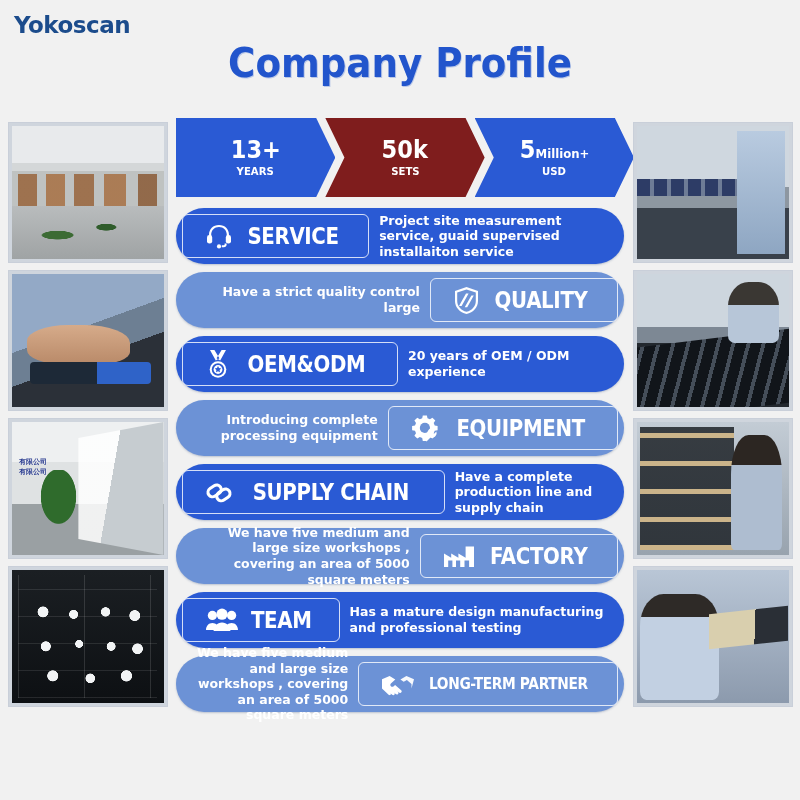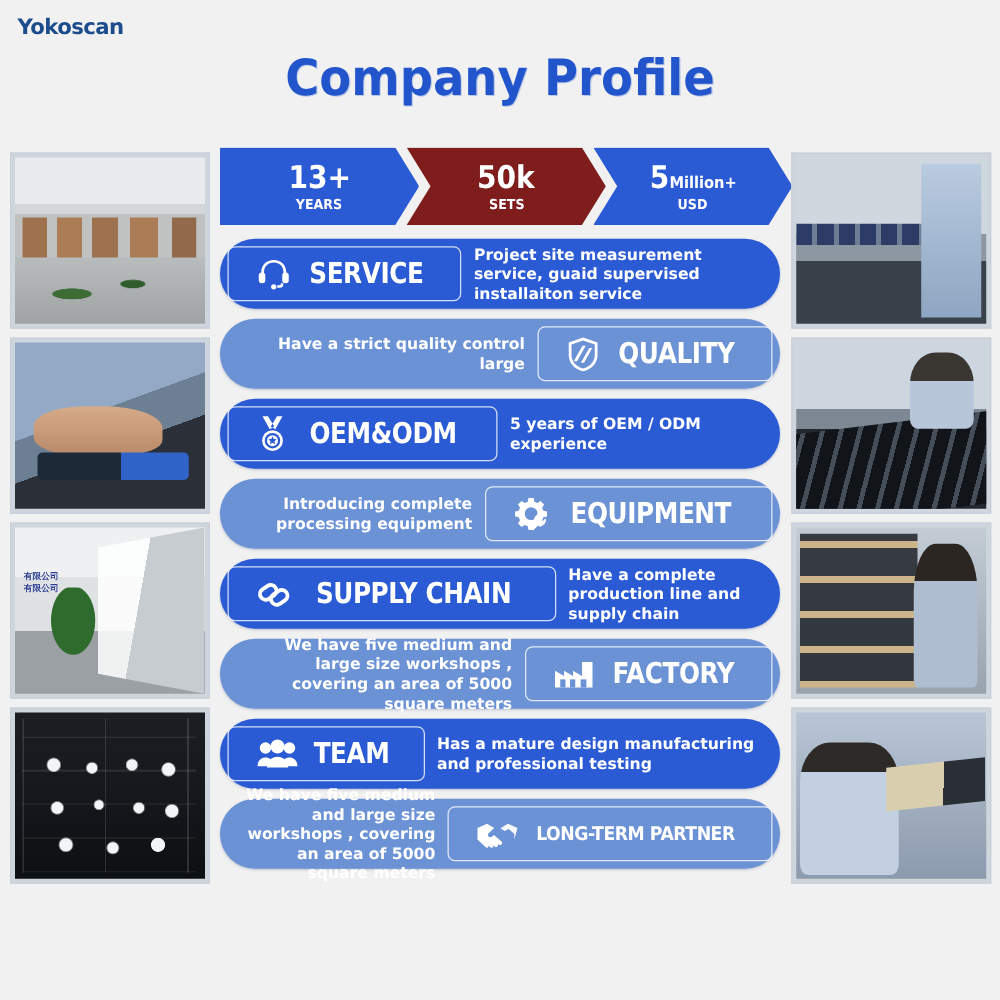--- a/index.html
+++ b/index.html
@@ -8,21 +8,21 @@
     background: #f1f1f1;
     font-family: "Liberation Sans", sans-serif;
     overflow: hidden;
     position: relative;
   }
 
   
   .logo {
     position: absolute; left: 14px; top: 12px;
     font-family: "DejaVu Sans", sans-serif;
-    font-size: 17px; font-weight: 700;
+    font-size: 23px; font-weight: 700;
     color: #1c4c8c; letter-spacing: -0.5px;
   }
 
   .page-title {
     position: absolute; top: 40px; left: 0; width: 800px;
     text-align: center;
     font-family: "DejaVu Sans", sans-serif;
     font-weight: 700;
     font-size: 40px;
     color: #2255cc;
@@ -169,21 +169,21 @@
   
   .center-col {
     width: 450px;
     display: flex; flex-direction: column;
     align-items: center;
     gap: 0;
   }
 
   
   .stats {
-    display: flex; width: 448px; height: 62px;
+    display: flex; width: 448px; height: 79px;
     margin-bottom: 11px;
   }
   .stat {
     flex: 1; position: relative;
     display: flex; flex-direction: column;
     align-items: center; justify-content: center;
     color: #fff;
     clip-path: polygon(0 0, 88% 0, 100% 50%, 88% 100%, 0 100%, 12% 50%);
     margin-right: -10px;
   }
@@ -338,21 +338,21 @@
           <svg width="26" height="30" viewBox="0 0 26 30">
               <path fill="#fff" d="M5 1h4.4l5 8.2-3.6 2.2z M21 1h-4.4l-5 8.2 3.6 2.2z"></path>
               <circle cx="13" cy="20.5" r="8.3" fill="#fff"></circle>
               <circle cx="13" cy="20.5" r="6.2" fill="#2a5ad4"></circle>
               <circle cx="13" cy="20.5" r="4.4" fill="#fff"></circle>
               <path fill="#2a5ad4" d="m13 17 1 2.1 2.3.3-1.7 1.6.4 2.3-2-1.1-2 1.1.4-2.3-1.7-1.6 2.3-.3z"></path>
             </svg>
         </span>
         <span class="label-text">OEM&amp;ODM</span>
       </div>
-      <div class="desc">5 years of OEM / ODM experience</div>
+      <div class="desc">20 years of OEM / ODM experience</div>
     </div>
 
     <div class="row light reverse">
       <div class="label-box">
         <span class="icon">
           <svg width="28" height="28" viewBox="0 0 28 28">
               <path fill="#fff" d="M11.8 1.4h4.1l.6 2.9 2.4 1 2.5-1.6 2.9 2.9-1.6 2.5 1 2.4 2.9.6v4.1l-2.9.6-1 2.4 1.6 2.5-2.9 2.9-2.5-1.6-2.4 1-.6 2.9h-4.1l-.6-2.9-2.4-1-2.5 1.6-2.9-2.9 1.6-2.5-1-2.4-2.9-.6v-4.1l2.9-.6 1-2.4-1.6-2.5 2.9-2.9 2.5 1.6 2.4-1z"></path>
               <circle cx="13.9" cy="13.9" r="5.1" fill="#6c92d6"></circle>
               <path fill="#fff" d="M22.5 14.6a4.6 4.6 0 0 0-5.9 5.9l-4 4 2.9 2.9 4-4a4.6 4.6 0 0 0 5.9-5.9l-2.6 2.6-2.6-.3-.3-2.6z"></path>
             </svg>

